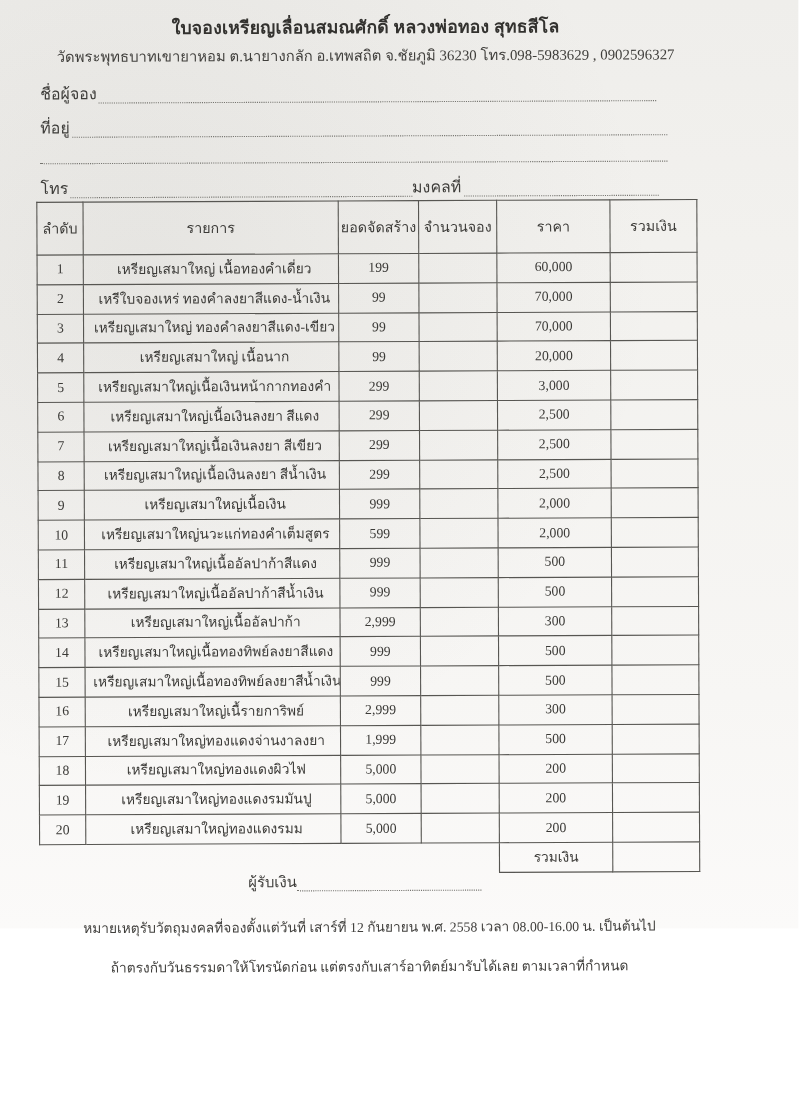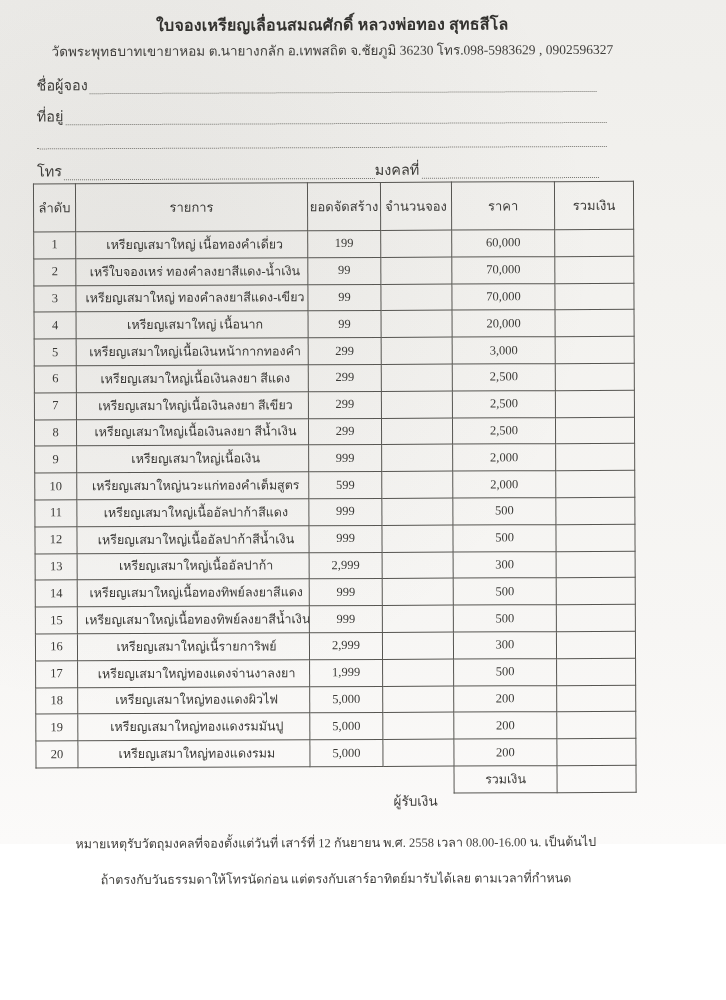--- a/index.html
+++ b/index.html
@@ -54,21 +54,21 @@
     background:transparent;
   }
   table.order th{height:45px;font-size:13px;vertical-align:middle;text-align:center;}
   table.order td{height:23.8px;vertical-align:middle;text-align:center;}
   table.order td.c1{text-align:center;padding-left:7px;}
   tr.summary td{height:24px;}
   tr.summary td.blank{border:none;background:transparent;}
 
   .receiver{
     position:absolute;top:790px;left:224px;width:212px;
-    display:flex;align-items:flex-end;font-size:13.5px;color:#3d3c39;flex-direction:column;
+    display:flex;align-items:flex-end;font-size:13.5px;color:#3d3c39;
   }
   .note{
     position:absolute;left:34px;width:600px;
     text-align:center;font-size:12.5px;color:#403f3c;
   }
   .note1{top:833px;}
   .note2{top:869px;}
 </style>
 </head>
 <body>

